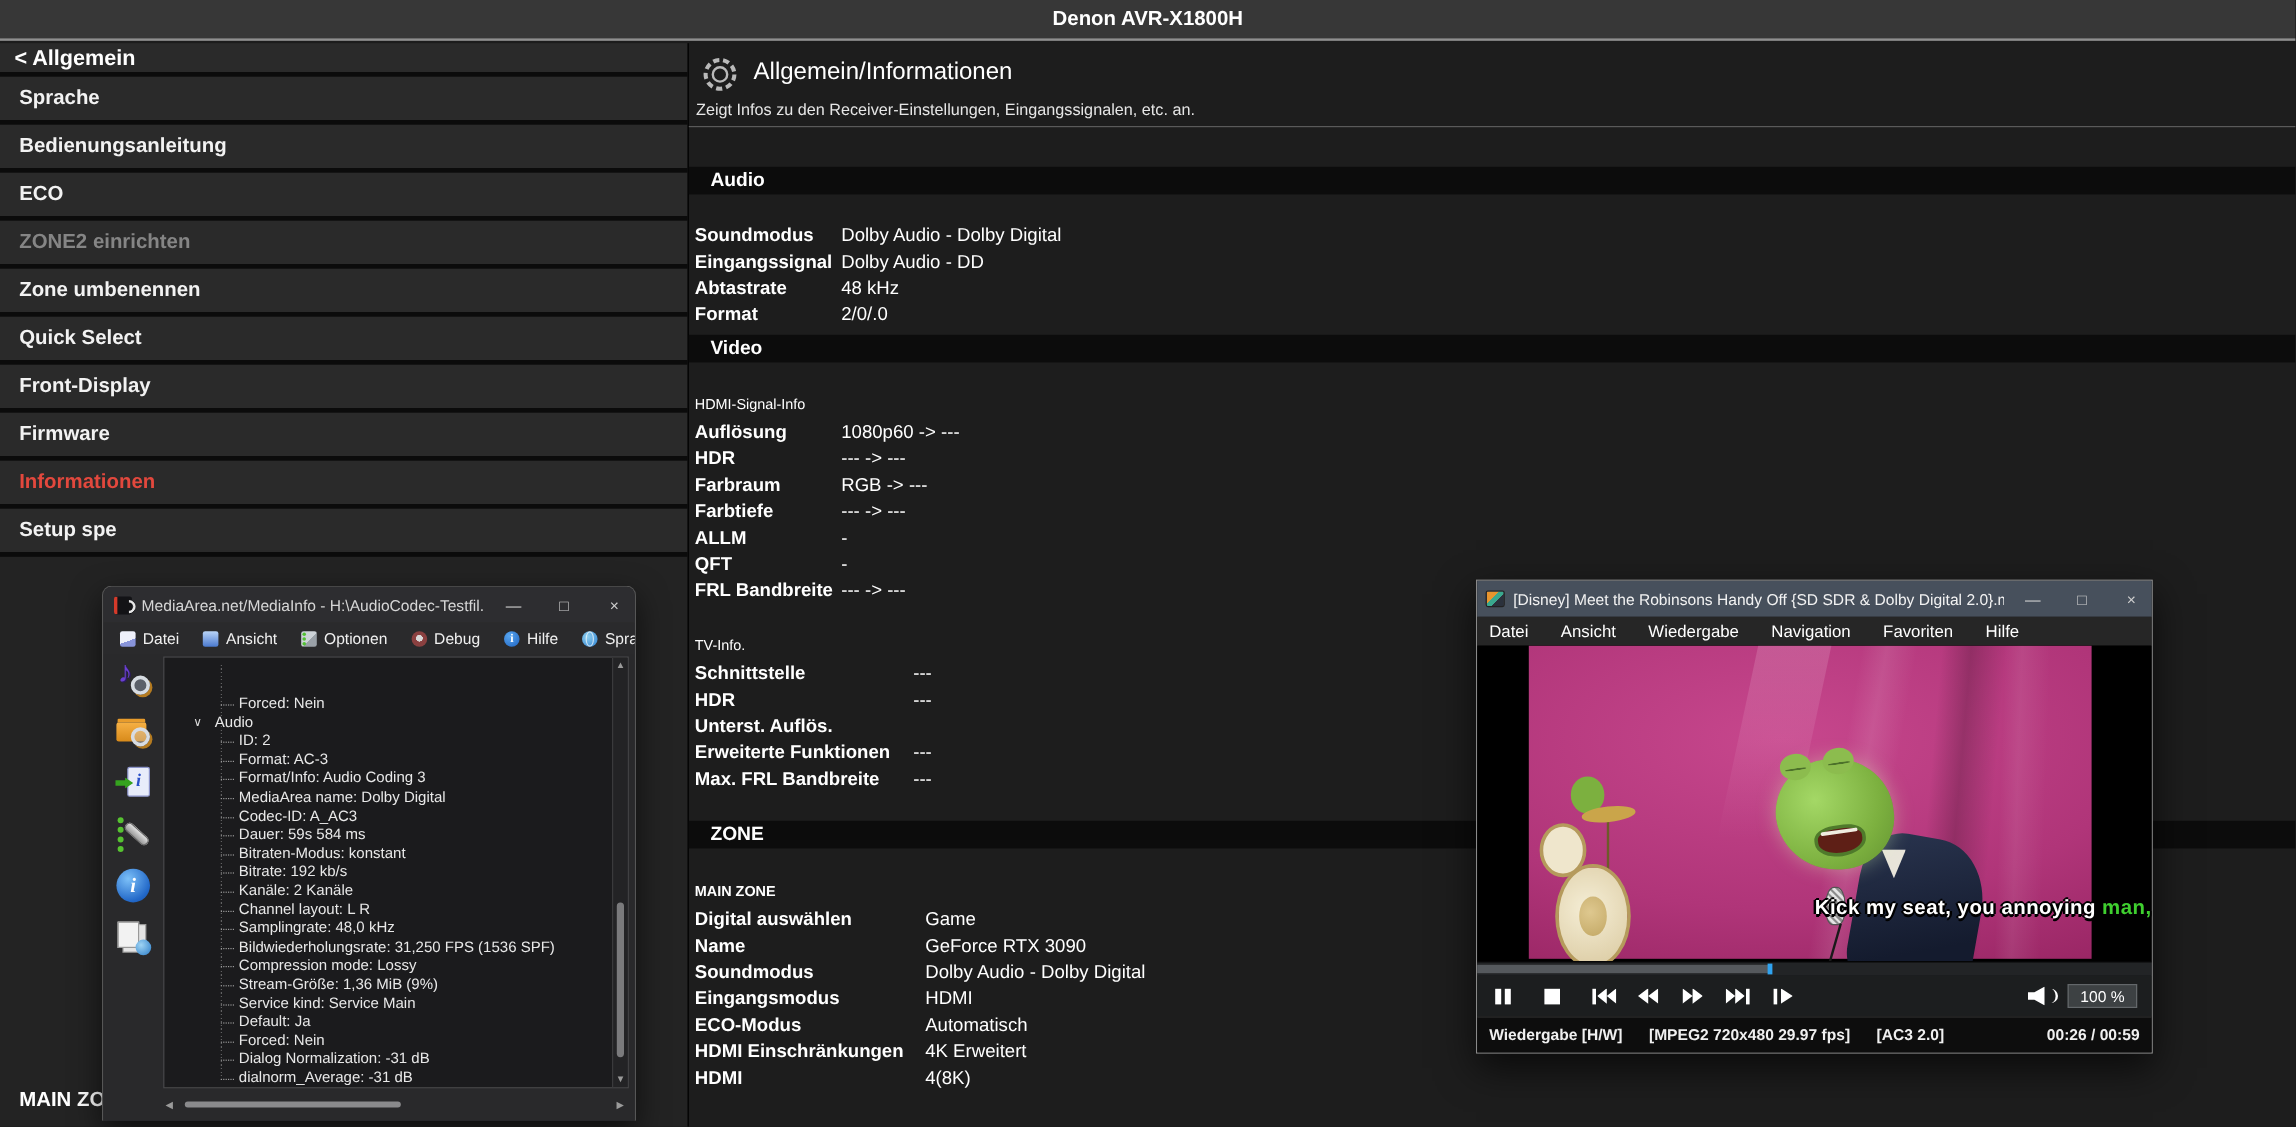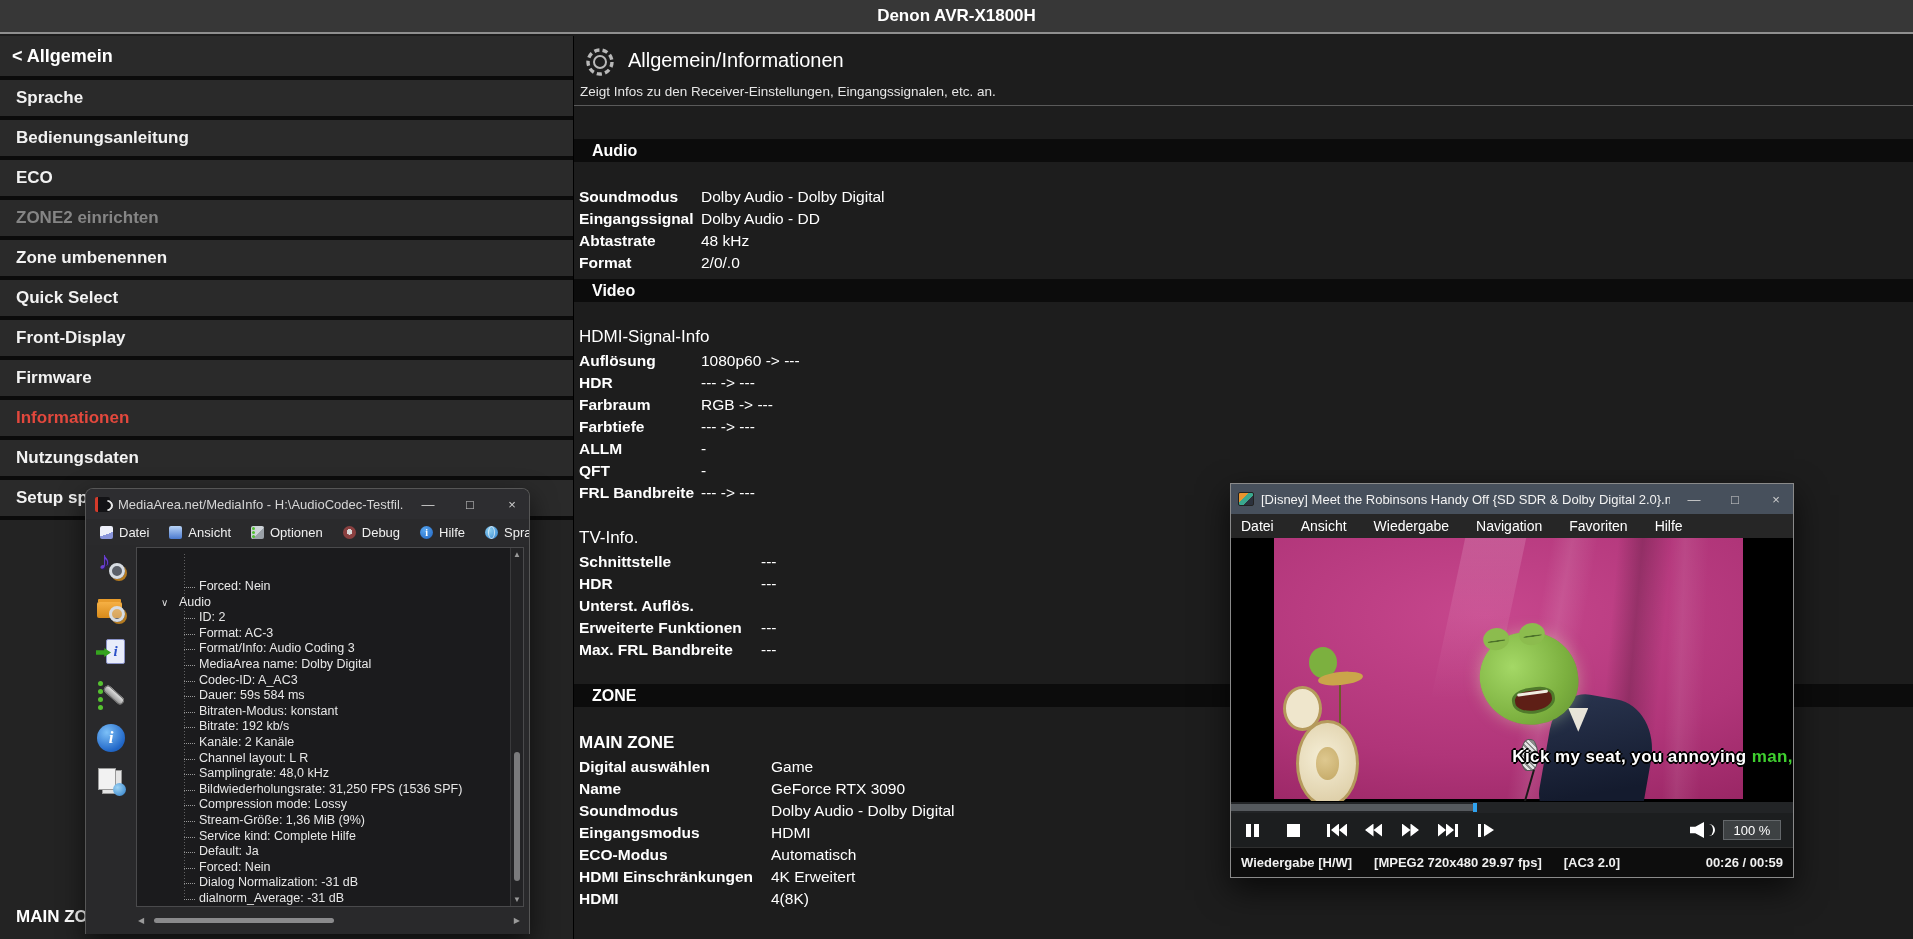--- a/index.html
+++ b/index.html
@@ -7,21 +7,21 @@
   body {
     position:relative; overflow:hidden; background:#1c1c1c;
     font-family:"Liberation Sans", sans-serif; color:#fff;
   }
   
   .topbar{position:absolute;left:0;top:0;width:1913px;height:34px;background:#373737;
     border-bottom:2px solid #8f8f8f;display:flex;align-items:center;justify-content:center;}
   .topbar .t{font-size:17px;font-weight:bold;color:#fff;}
   
   .sidebar{position:absolute;left:0;top:36px;width:573px;bottom:0;background:#232323;}
-  .side-header{height:44px;background:#2a2a2a;border-bottom:4px solid #0b0b0b;
+  .side-header{height:28px;background:#2a2a2a;border-bottom:4px solid #0b0b0b;
     display:flex;align-items:center;padding-left:12px;font-size:18px;font-weight:bold;}
   .side-item{height:40px;background:#2a2a2a;border-bottom:4px solid #0b0b0b;
     display:flex;align-items:center;padding-left:16px;cursor:pointer;}
   .side-item .lbl{font-size:17px;font-weight:bold;color:#f2f2f2;}
   .side-item.disabled .lbl{color:#858585;}
   .side-item.active .lbl{color:#e2483d;}
   .side-footer{position:absolute;left:16px;bottom:12px;font-size:17px;font-weight:bold;color:#fff;white-space:nowrap;}
   
   .content{position:absolute;left:573px;top:36px;right:0;bottom:0;background:#1d1d1d;border-left:1px solid #000;}
   .page-header{position:relative;height:70px;border-bottom:1px solid #5a5a5a;}
@@ -32,21 +32,21 @@
     font-size:16px;font-weight:bold;color:#fff;}
   .sec-bar.audio{margin-top:33px;}
   .sec-bar.video{margin-top:5px;}
   .sec-bar.zone{margin-top:23px;}
   .rows{padding:24px 0 0 5px;}
   .rows.tight{padding-top:2px;}
   .kv{display:flex;line-height:22px;font-size:15.5px;}
   .kv .k{font-weight:bold;color:#fff;flex:none;}
   .kv .v{color:#fff;white-space:pre;}
   .aud .k{width:122px;} .vid .k{width:122px;} .tv .k{width:182px;} .zn .k{width:192px;}
-  .subhead{font-size:17px;line-height:22px;color:#fff;padding-left:5px;}
+  .subhead{font-size:12px;line-height:22px;color:#fff;padding-left:5px;}
   .subhead.mt{margin-top:24px;} .subhead.mt2{margin-top:23px;} .subhead.bold{font-weight:bold;margin-top:25px;}
   
   .win-btn{width:34px;height:100%;display:flex;align-items:center;justify-content:center;
     color:#cfcfcf;font-size:13px;cursor:pointer;}
   
   .mediainfo{position:absolute;left:85px;top:488px;width:445px;height:446px;background:#29292b;
     border:1px solid #565656;border-bottom:none;border-radius:8px 8px 0 0;
     box-shadow:0 10px 26px rgba(0,0,0,.6);z-index:5;overflow:hidden;}
   .mi-title{height:30px;display:flex;align-items:center;gap:8px;padding-left:9px;background:#2d2d30;}
   .mi-appicon{width:15px;height:15px;background:#131316;border-left:3px solid #d43a2a;border-radius:2px;position:relative;flex:none;}
@@ -240,23 +240,20 @@
       </div>
 
       <div class="side-item">
         <span class="lbl">Firmware</span>
       </div>
 
       <div class="side-item active">
         <span class="lbl">Informationen</span>
       </div>
 
-      <div class="side-item">
-        <span class="lbl">Nutzungsdaten</span>
-      </div>
 
       <div class="side-item">
         <span class="lbl">Setup spe</span>
       </div>
 
   </div>
   <div class="side-footer">MAIN ZON</div>
 </div>
 
 <div class="content">
@@ -550,21 +547,21 @@
             <span class="tx">Compression mode: Lossy</span>
           </div>
 
           <div class="trow d2">
             
             <span class="tx">Stream-Größe: 1,36 MiB (9%)</span>
           </div>
 
           <div class="trow d2">
             
-            <span class="tx">Service kind: Complete Hilfe</span>
+            <span class="tx">Service kind: Service Main</span>
           </div>
 
           <div class="trow d2">
             
             <span class="tx">Default: Ja</span>
           </div>
 
           <div class="trow d2">
             
             <span class="tx">Forced: Nein</span>

